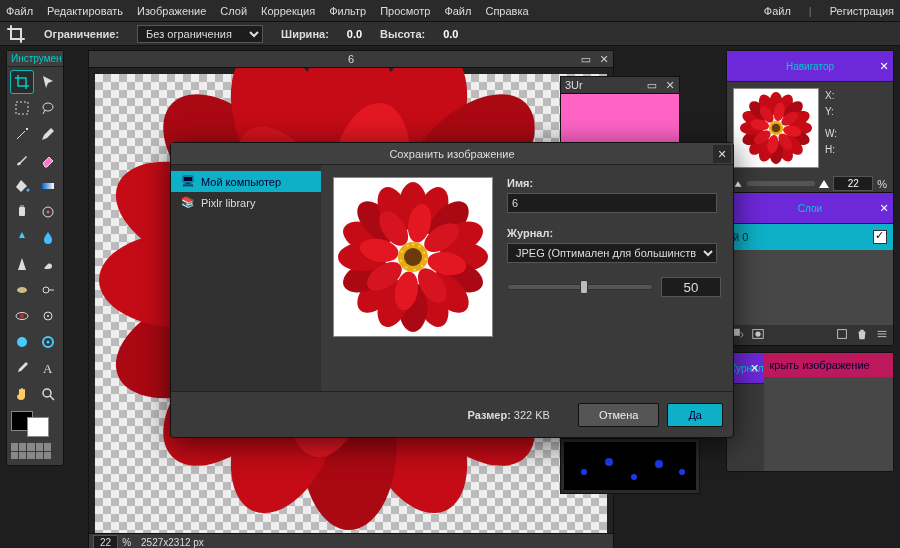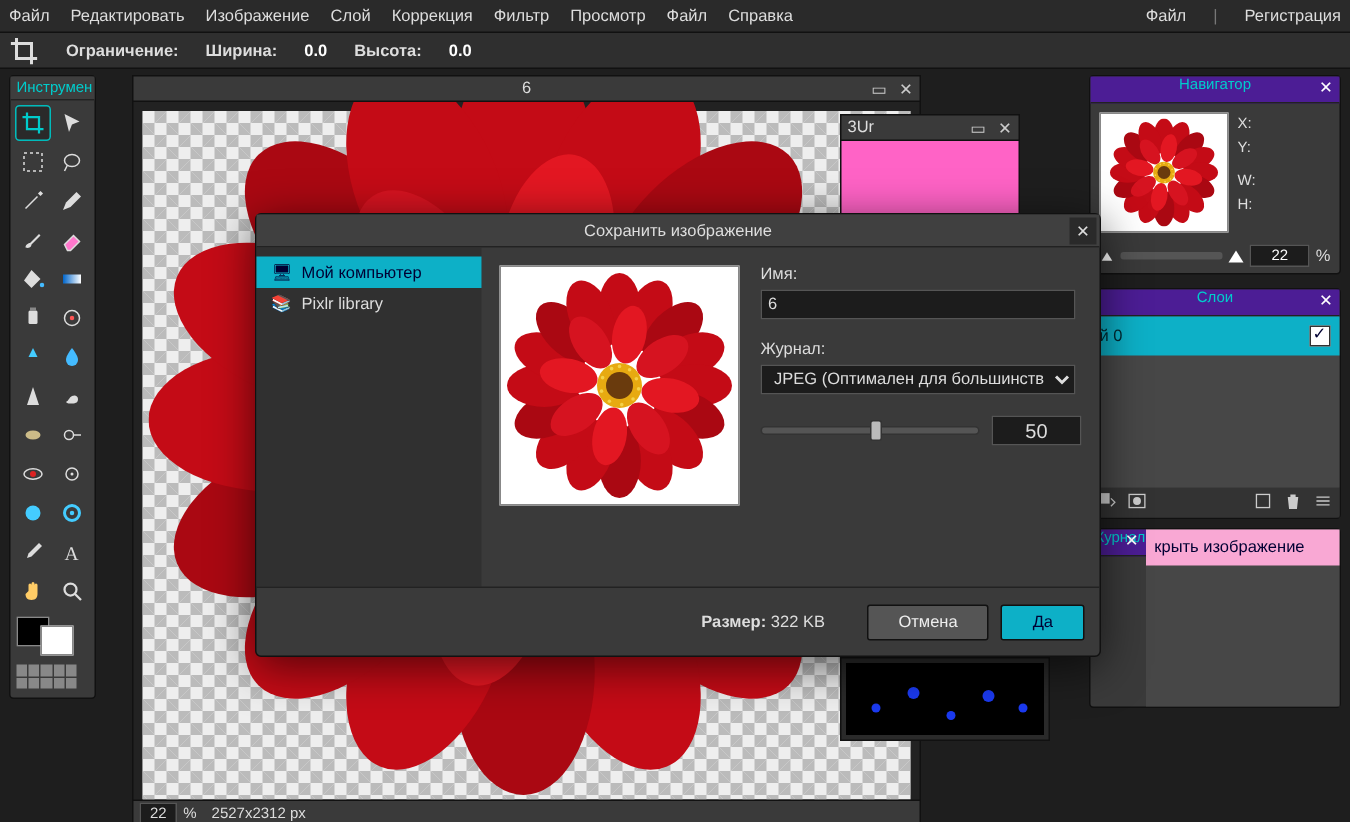--- a/index.html
+++ b/index.html
@@ -40,21 +40,21 @@
 .checker{position:absolute;inset:6px 6px 0 6px;background-image:
   linear-gradient(45deg,#bbb 25%,transparent 25%),linear-gradient(-45deg,#bbb 25%,transparent 25%),
   linear-gradient(45deg,transparent 75%,#bbb 75%),linear-gradient(-45deg,transparent 75%,#bbb 75%);
   background-size:16px 16px;background-position:0 0,0 8px,8px -8px,-8px 0;background-color:#eee}
 .flower{position:absolute;left:10px;top:-38px;width:500px;height:500px}
 .canvas-win .statusbar{height:18px;background:#3a3a3a;display:flex;align-items:center;gap:4px;border:1px solid #111;border-top:none;font-size:10px;padding:0 4px}
 .canvas-win .statusbar .zoom-box{background:#1c1c1c;padding:1px 6px;border:1px solid #555}
 
 
 .panel{position:absolute;background:#3a3a3a;border:1px solid #111;border-radius:3px}
-.panel .phdr{height:18px;display:flex;justify-content:center;position:relative;background:#4c1d95;border-bottom:1px solid #222}
+.panel .phdr{height:31px;display:flex;align-items:center;justify-content:center;position:relative;background:#6d28d9;border-bottom:1px solid #222}
 .panel .phdr .ptitle{color:#0cc;font-size:10px}
 .panel .phdr .close{position:absolute;right:2px;width:14px;height:14px;display:flex;align-items:center;justify-content:center;color:#fff;cursor:pointer}
 
 .nav-panel{right:6px;top:4px;width:168px}
 .nav-body{display:flex;padding:6px;gap:6px}
 .nav-thumb{width:86px;height:80px;background:#fff;border:1px solid #888;display:flex;align-items:center;justify-content:center}
 .nav-stats{flex:1;color:#ddd;font-size:10px;line-height:16px}
 .nav-foot{display:flex;align-items:center;padding:2px 6px 4px;gap:4px}
 .nav-foot .tri{width:0;height:0;border-left:5px solid transparent;border-right:5px solid transparent;border-bottom:8px solid #fff}
 .nav-foot input{width:40px;background:#1c1c1c;color:#fff;border:1px solid #555;font-size:10px;text-align:center}
@@ -64,21 +64,21 @@
 .layer-row{display:flex;align-items:center;height:26px;background:#0db0c7;padding:0 6px;justify-content:space-between}
 .layer-row .lname{color:#002a33}
 .layer-row .eye{width:14px;height:14px;background:#fff;border:1px solid #333;position:relative}
 .layer-row .eye:after{content:"✓";position:absolute;left:1px;top:-2px;color:#003;font-size:11px}
 .layers-foot{height:20px;background:#333;display:flex;align-items:center;justify-content:space-between;padding:0 4px;color:#ccc}
 .layers-foot .grp{display:flex;gap:6px}
 .layers-foot svg{width:14px;height:14px}
 
 .journal-panel{right:6px;top:306px;width:168px;height:120px;display:flex;flex-direction:row}
 .journal-body{flex:1;background:#474747}
-.journal-row{height:22px;background:#f9a8d4;color:#003;display:flex;align-items:center;padding:12px 6px}
+.journal-row{height:22px;background:#be185d;color:#003;display:flex;align-items:center;padding:12px 6px}
 
 
 .tiny-win{position:absolute;left:560px;top:30px;width:120px}
 .tiny-win .thdr{height:18px;background:#3a3a3a;border:1px solid #111;position:relative;display:flex;align-items:center;padding:0 4px;color:#ddd}
 .tiny-win .thdr .t-controls{position:absolute;right:2px;display:flex;gap:4px}
 .tiny-win .tbody{height:66px;background:#ff63c6;border:1px solid #111;border-top:none}
 
 
 .strip{position:absolute;left:560px;top:392px;width:140px;height:56px;background:#2a2a2a;border:1px solid #111}
 .strip-inner{position:absolute;inset:3px;background:#000;overflow:hidden}
@@ -88,21 +88,21 @@
 .modal .mhdr{height:22px;background:#404040;display:flex;align-items:center;justify-content:center;position:relative;border-bottom:1px solid #222}
 .modal .mhdr .close{position:absolute;right:2px;top:2px;width:18px;height:18px;display:flex;align-items:center;justify-content:center;background:#2a2a2a;cursor:pointer}
 .modal .mbody{flex:1;display:flex}
 .modal .mside{width:150px;background:#303030;padding:6px 0}
 .mside-item{display:flex;align-items:center;gap:6px;padding:4px 10px;color:#ddd}
 .mside-item.sel{background:#0db0c7;color:#003}
 .mside-item .ic{width:14px;display:flex;justify-content:center}
 .modal .mmain{flex:1;display:flex;padding:12px;gap:14px}
 .preview{width:160px;height:160px;background:#fff;border:1px solid #888;display:flex;align-items:center;justify-content:center}
 .form-col{flex:1;display:flex;flex-direction:column;gap:4px}
-.form-col label{font-weight:normal}
+.form-col label{font-weight:bold}
 .form-col select,.form-col input[type=text]{background:#1c1c1c;color:#ddd;border:1px solid #555;font-size:11px;height:20px;padding:0 4px;width:210px}
 .quality-row{display:flex;align-items:center;gap:8px}
 .slider-track{flex:1;height:6px;background:#555;border-radius:3px;position:relative;border:1px solid #333}
 .slider-thumb{position:absolute;top:-5px;width:8px;height:14px;background:#bbb;border:1px solid #333;border-radius:2px}
 .qval{width:60px;background:#1c1c1c;color:#ddd;border:1px solid #555;height:20px;text-align:center}
 .modal .mfoot{height:46px;border-top:1px solid #222;display:flex;align-items:center;justify-content:flex-end;padding:0 10px;gap:8px}
 .size-text{margin-right:20px}
 .btn{height:24px;padding:0 20px;border:1px solid #111;border-radius:2px;display:flex;align-items:center;cursor:pointer}
 .btn-cancel{background:#555;color:#eee}
 .btn-ok{background:#0db0c7;color:#003}
@@ -179,20 +179,21 @@
   <span class="auth-link">Регистрация</span>
 </div>
 
 <div class="opt-bar">
   <span class="tool-ic">
     <svg viewBox="0 0 16 16">
         <path d="M4 1v11h11M1 4h11v11" stroke="#ddd" fill="none" stroke-width="1.6"></path>
       </svg>
   </span>
   <span class="lbl">Ограничение:</span>
+  <select><option>Без ограничения</option></select>
   <span class="lbl">Ширина:</span>
   <span class="num">0.0</span>
   <span class="lbl">Высота:</span>
   <span class="num">0.0</span>
 </div>
 
 <div class="workspace">
 
   <div class="toolbox">
     <div class="hdr">Инструмен</div>

